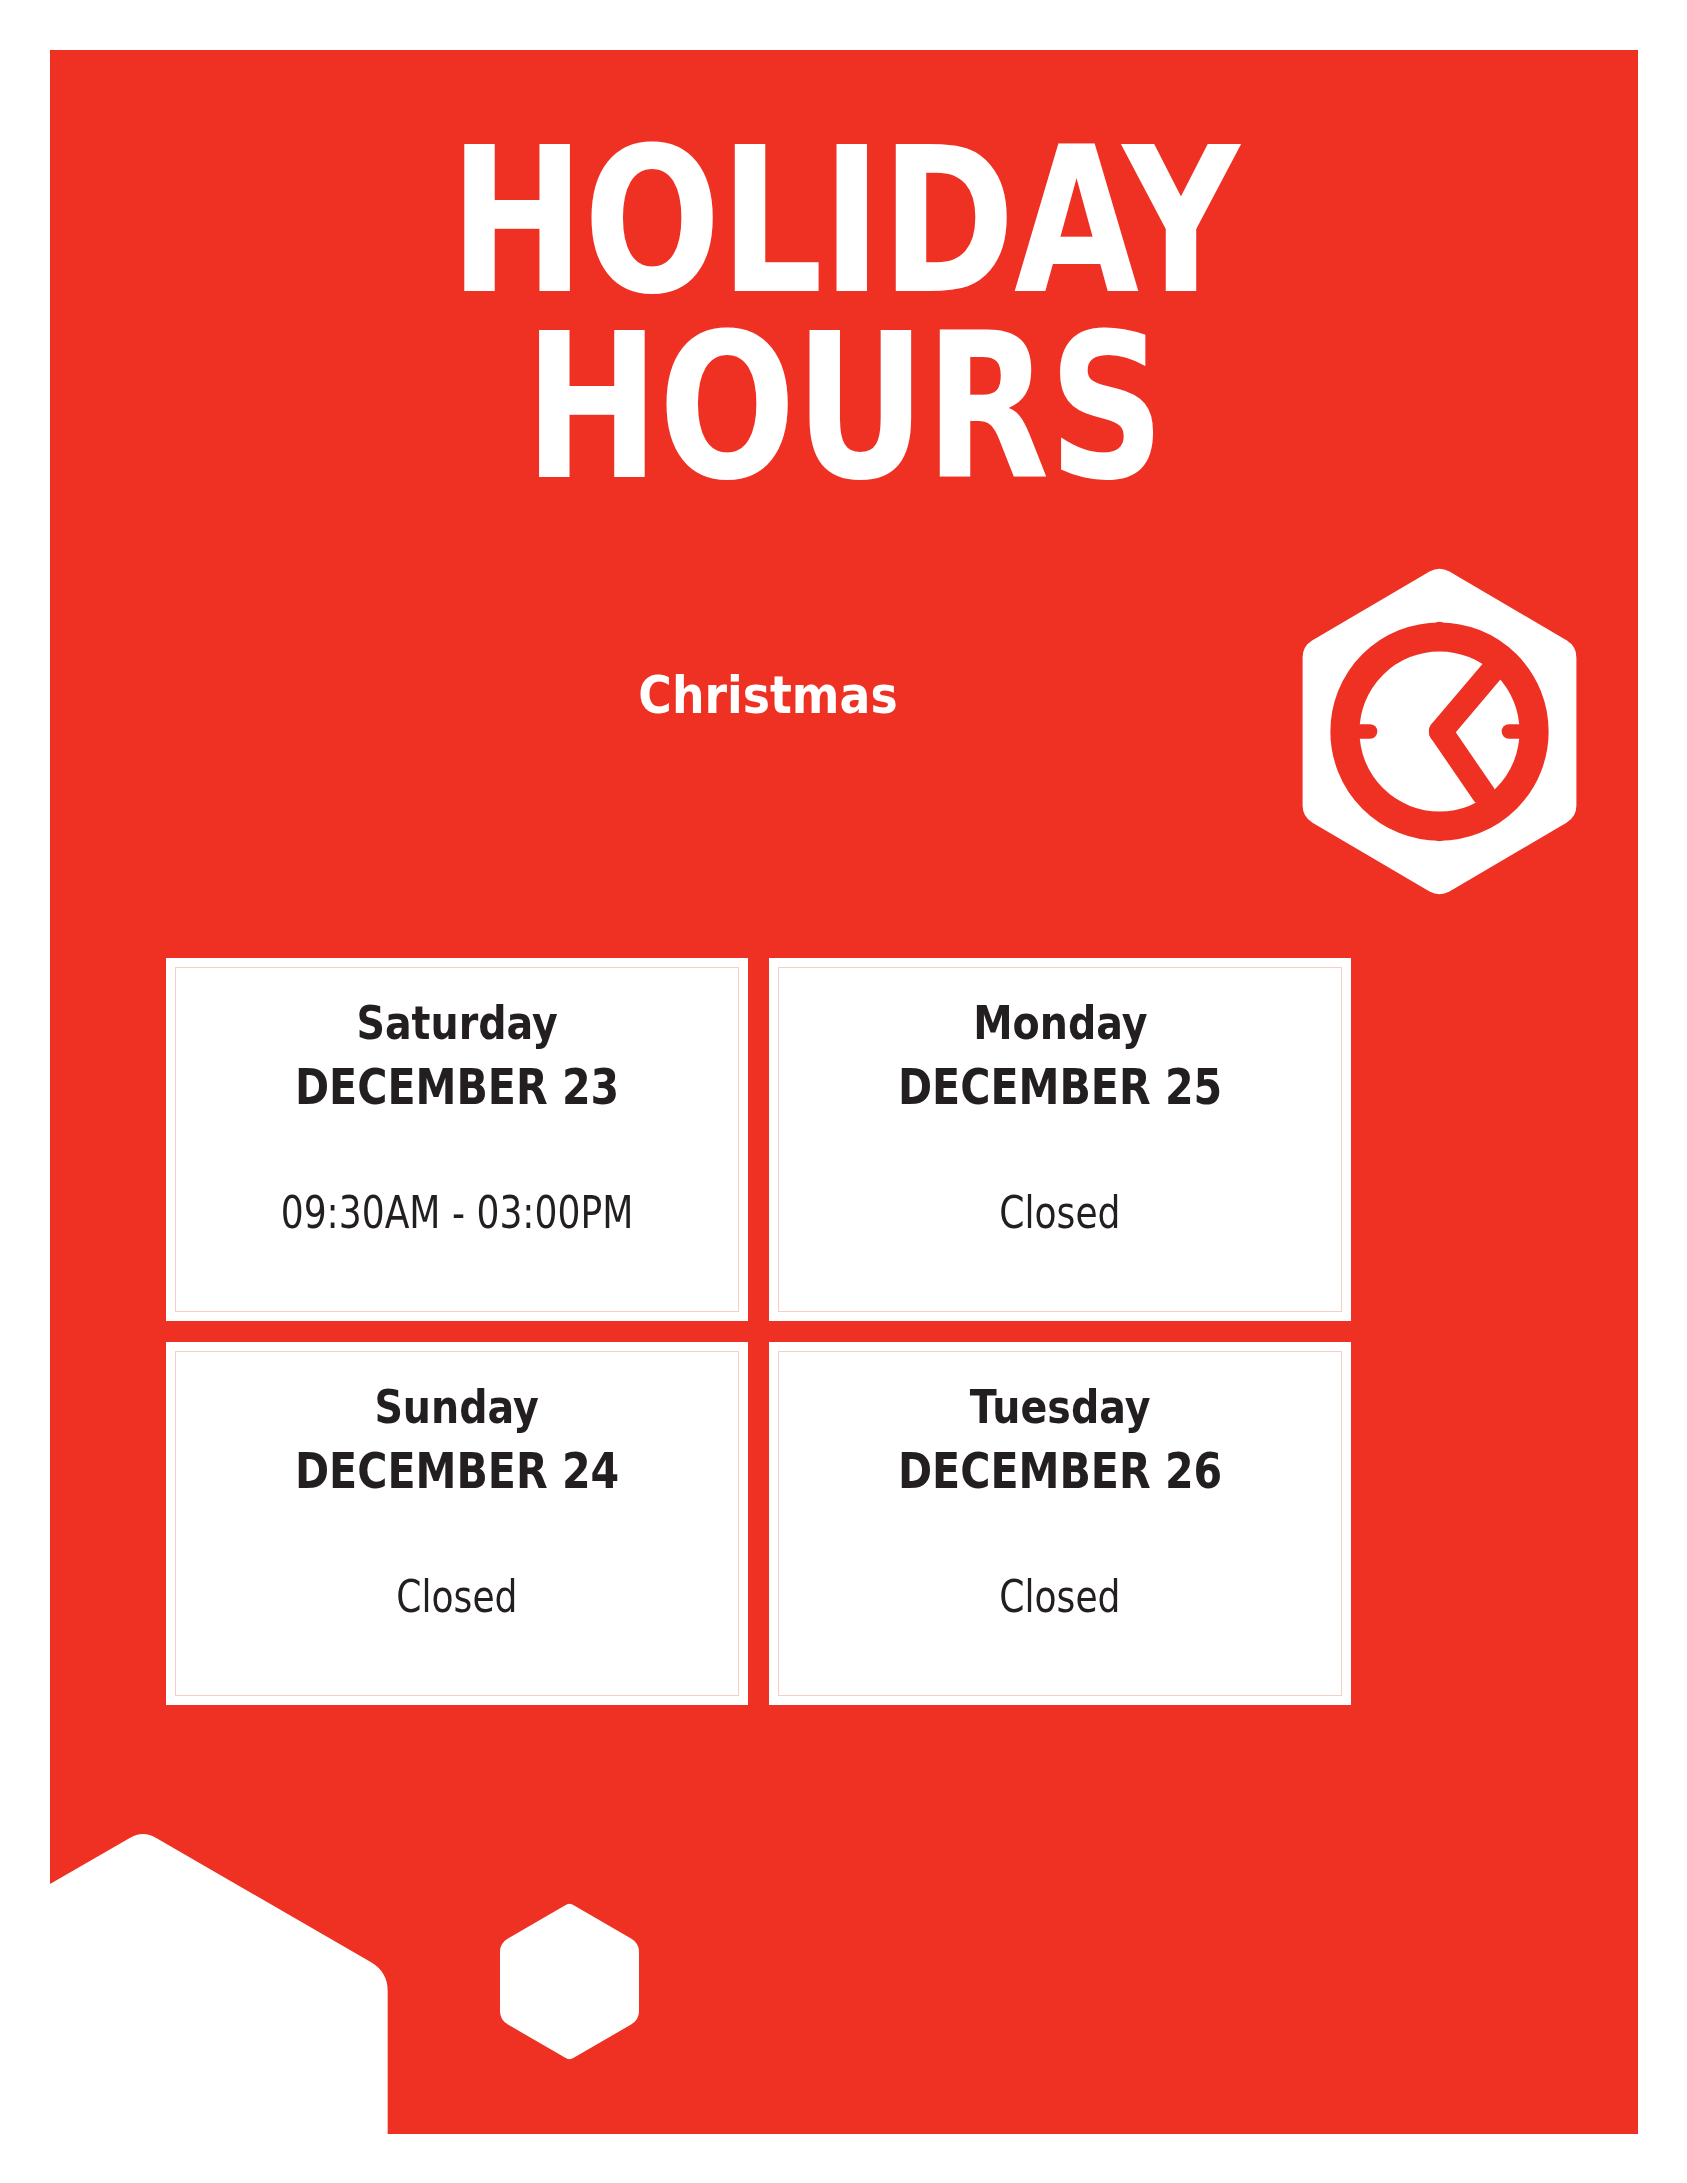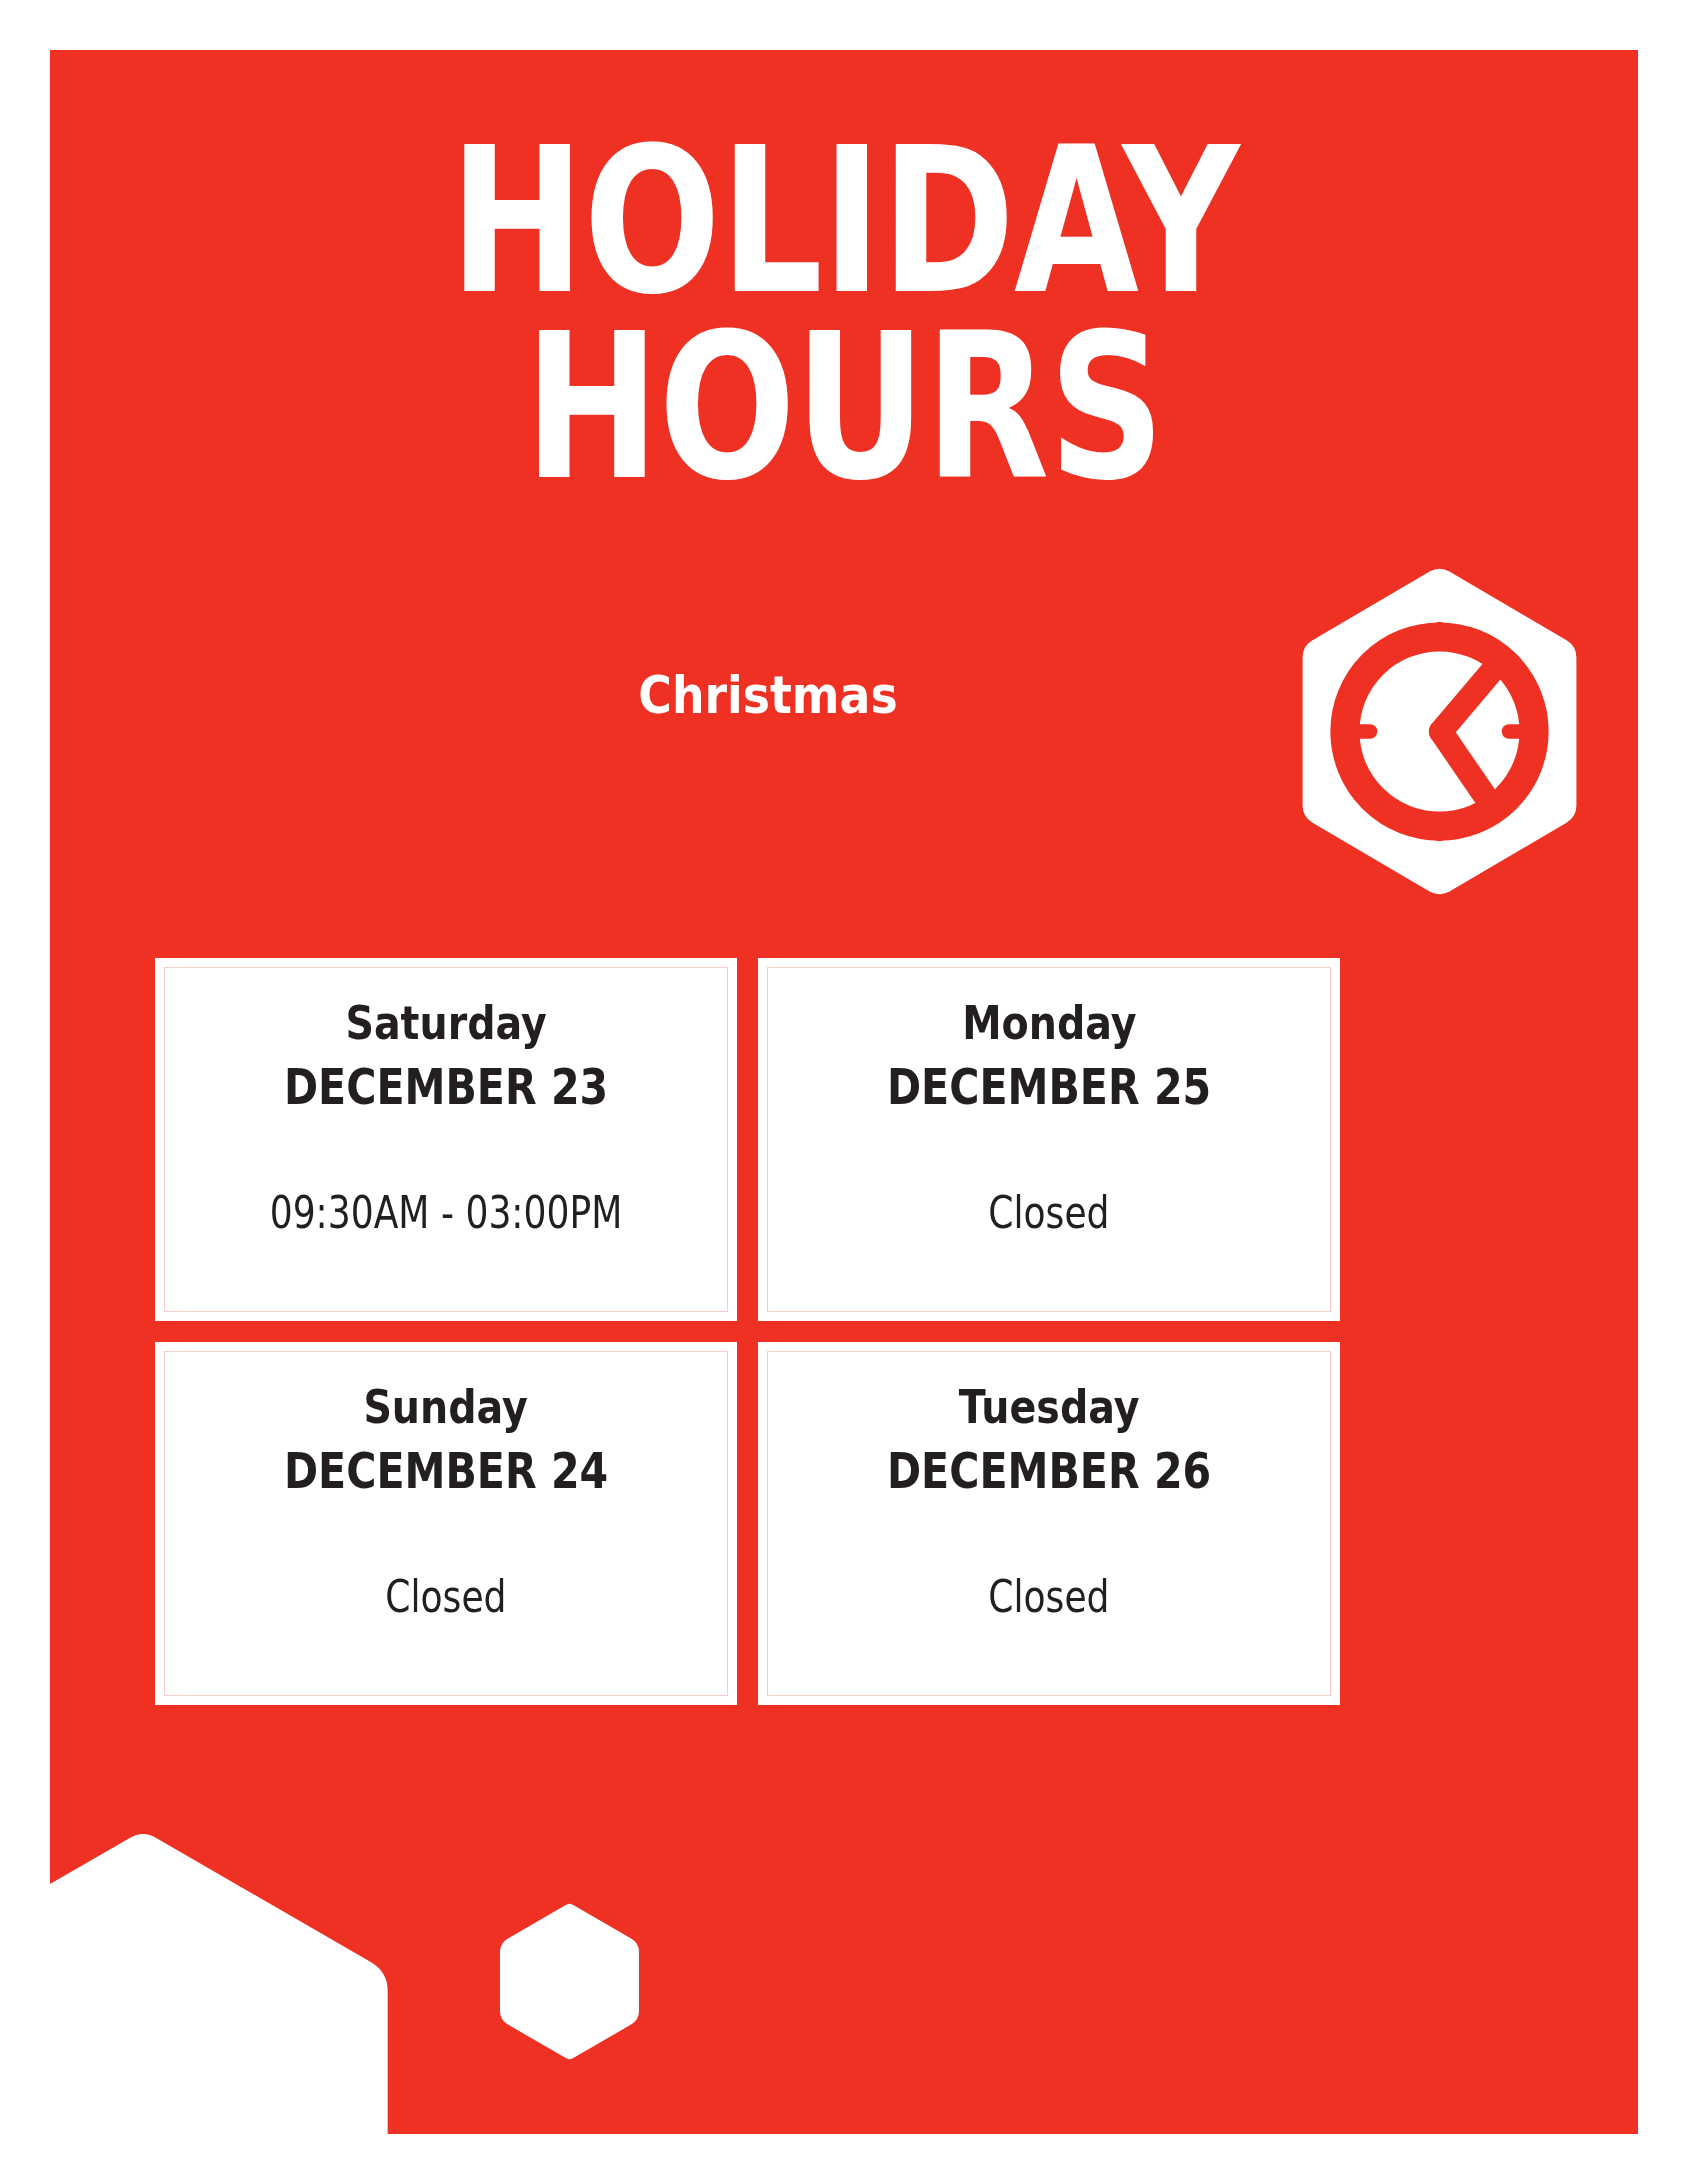--- a/index.html
+++ b/index.html
@@ -58,21 +58,21 @@
   .clock-badge {
     position:absolute;
     left:1244px; top:516px;
     width:291px; height:331px;
   }
   .clock-badge svg { display:block; width:100%; height:100%; }
 
   
   .cards {
     position:absolute;
-    left:105px; top:908px;
+    left:116px; top:908px;
     width:1383px;
     display:grid;
     grid-template-columns:582px 582px;
     grid-column-gap:214px;
     grid-row-gap:118px;
     gap:21px;
   }
   .card {
     background:#ffffff;
     height:363px;

